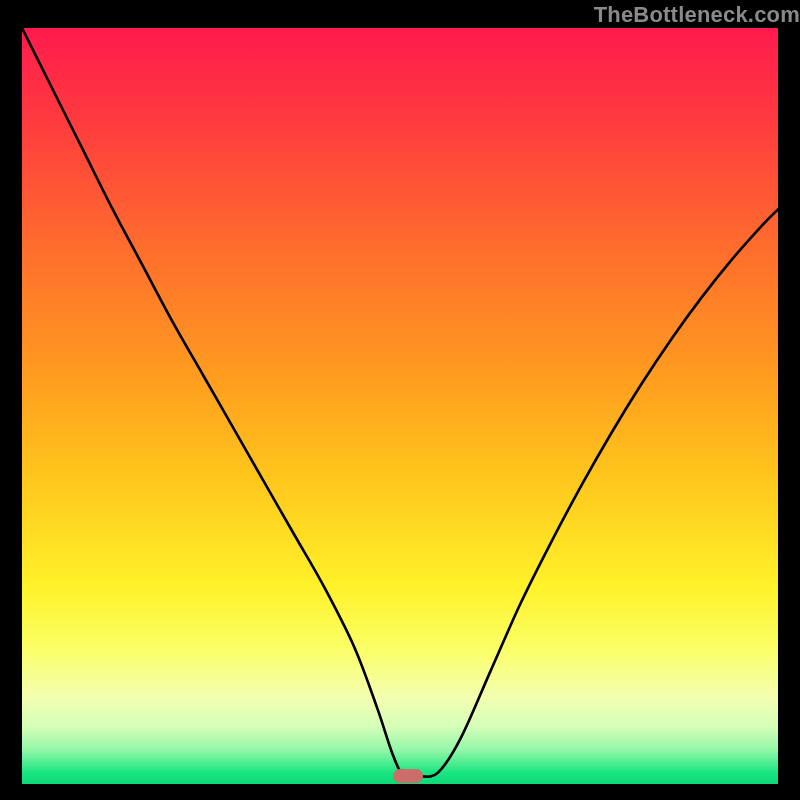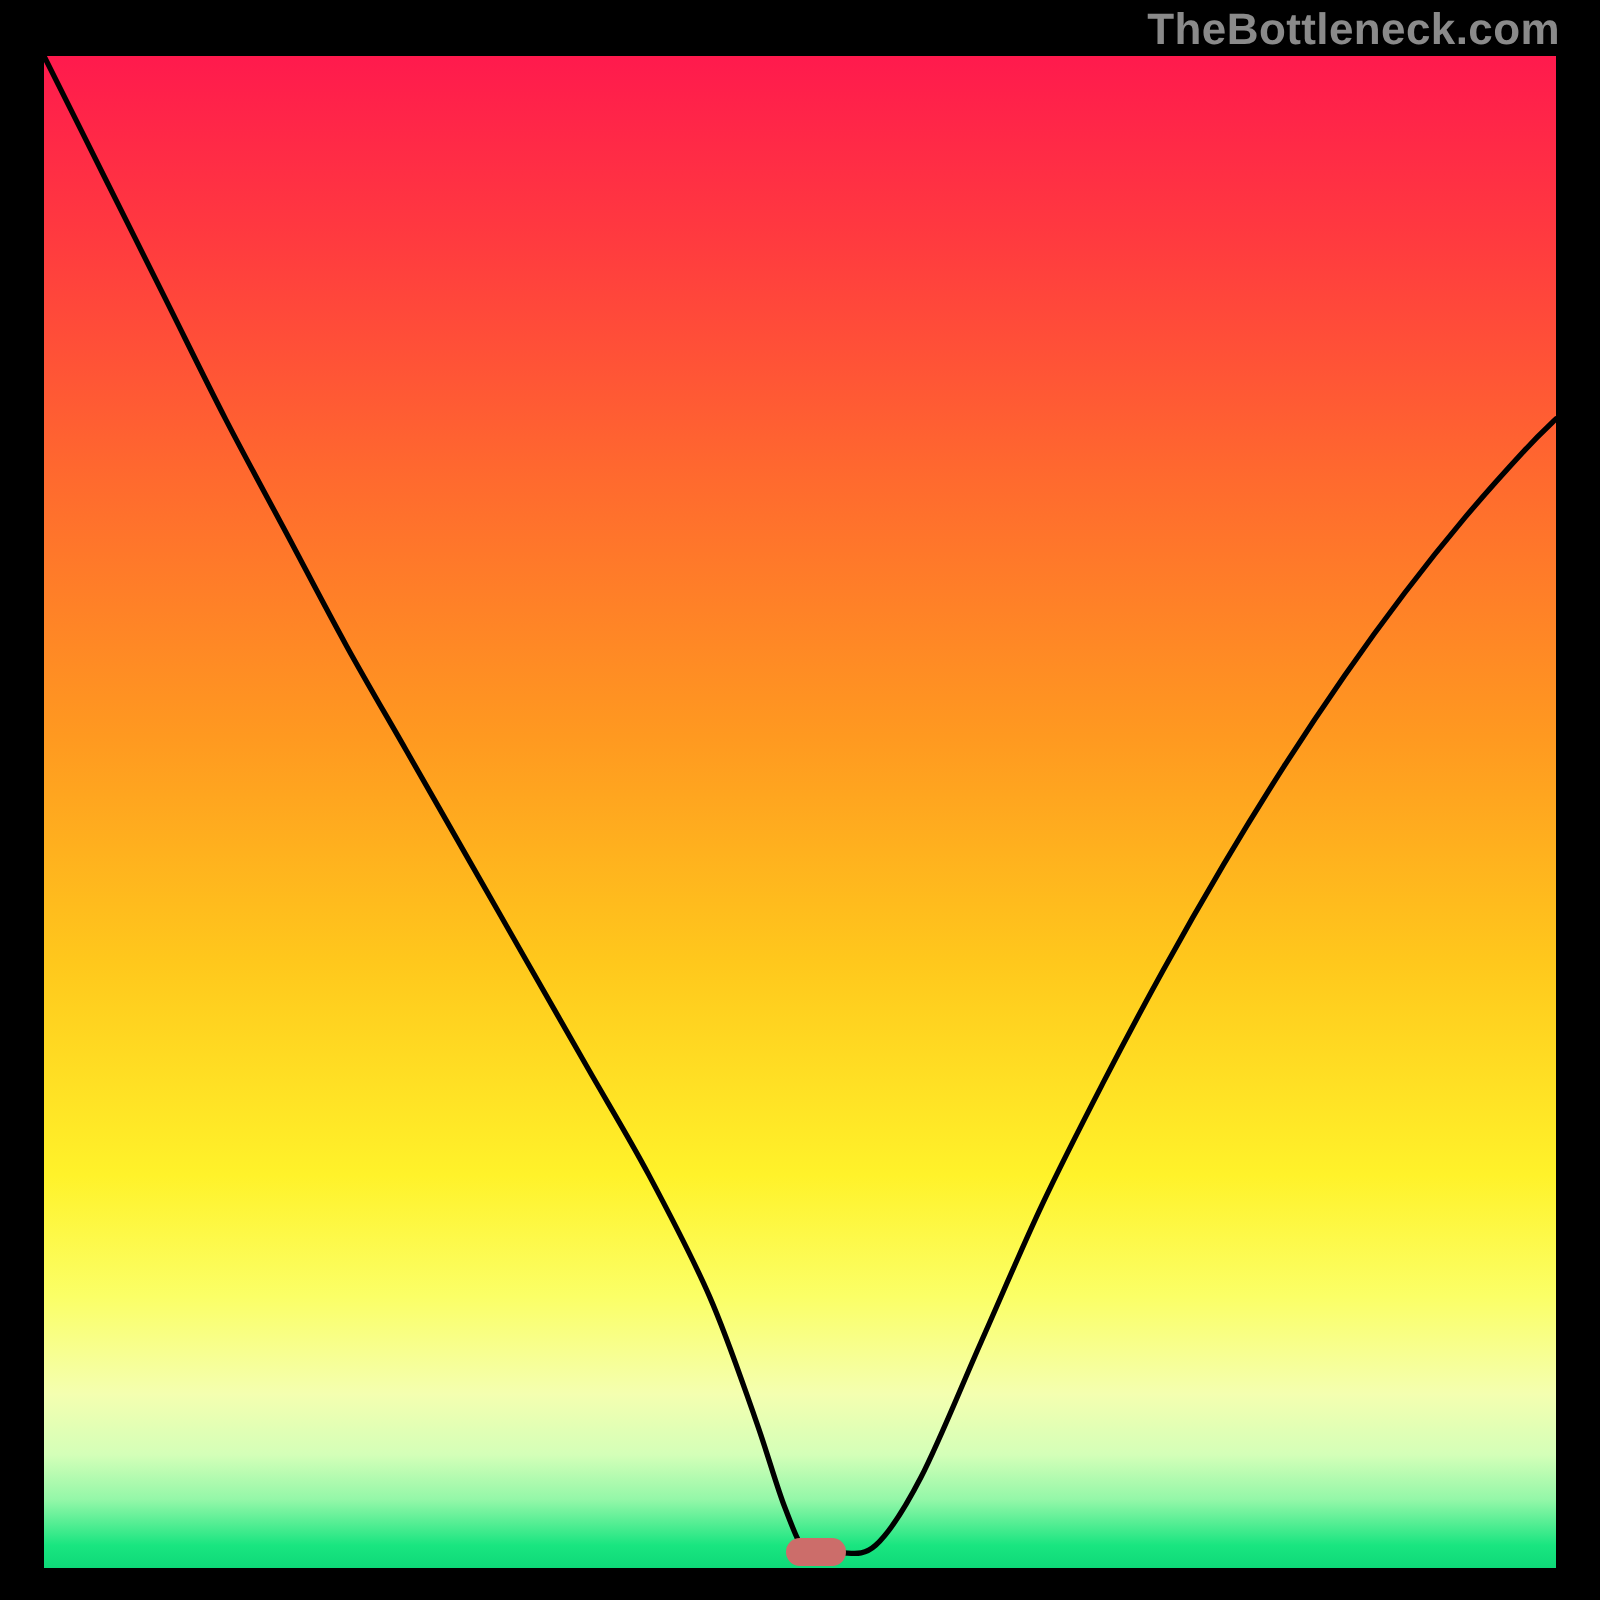--- a/index.html
+++ b/index.html
@@ -12,21 +12,21 @@
   }
   .frame {
     position: relative;
     width: 800px;
     height: 800px;
     background: #000;
   }
   .watermark {
     position: absolute;
     top: 2px;
-    right: 20px;
+    right: 0;
     font-family: Arial, Helvetica, sans-serif;
     font-size: 22px;
     font-weight: 600;
     color: #8a8a8a;
     letter-spacing: 0.2px;
     z-index: 5;
   }
   .plot {
     position: absolute;
     left: 22px;

